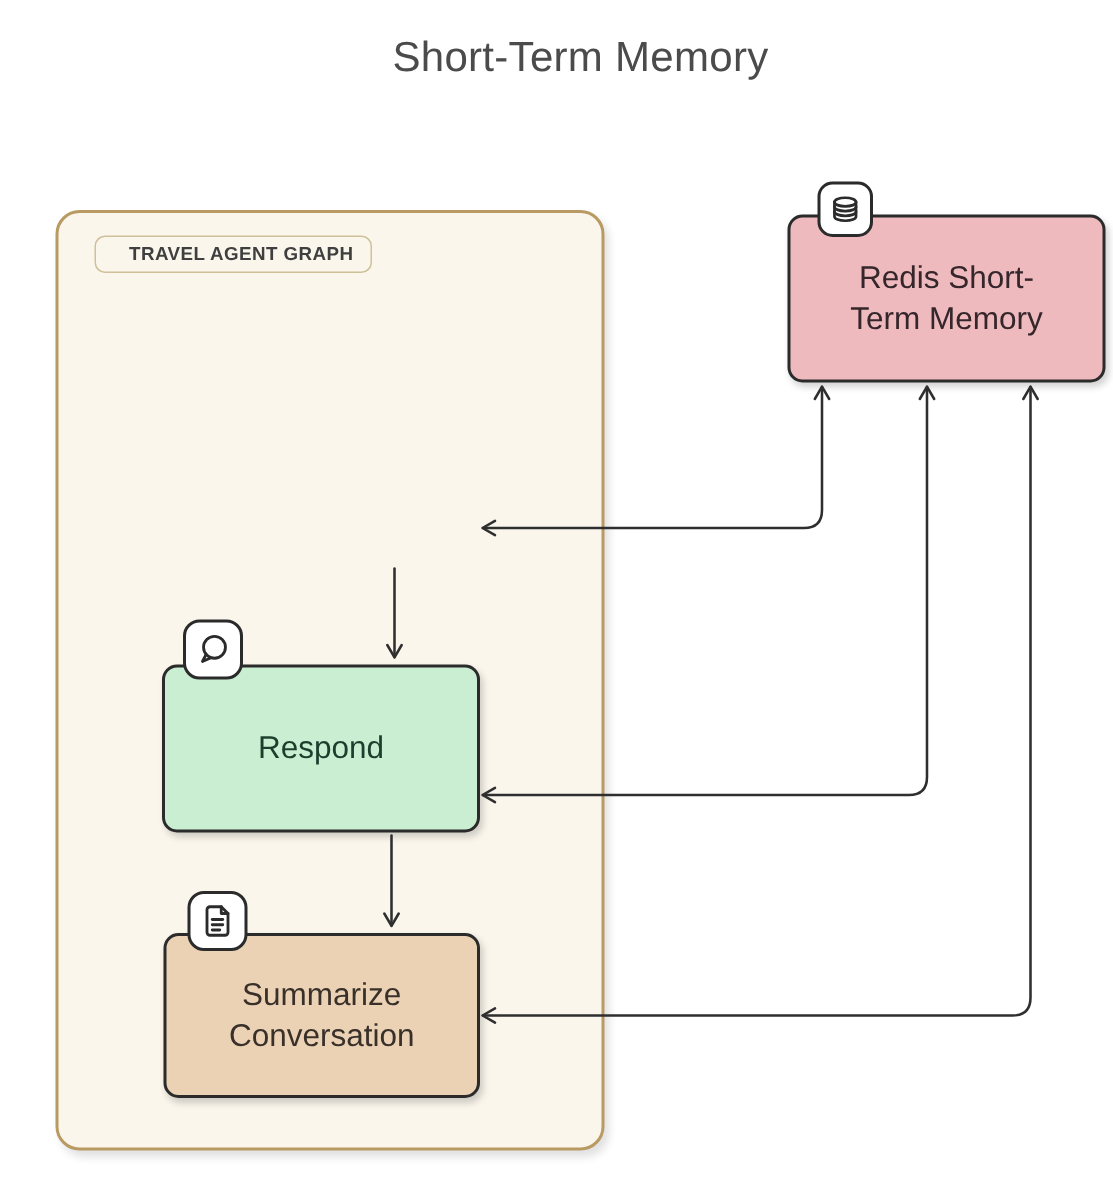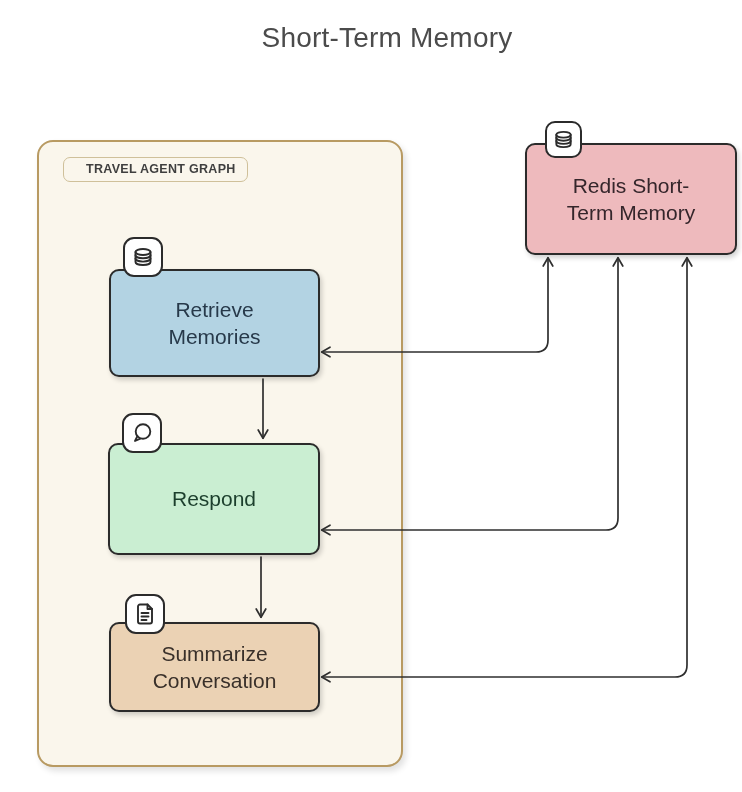--- a/index.html
+++ b/index.html
@@ -81,21 +81,21 @@
   }
   .badge svg {
     stroke: #2b2b2b;
     fill: none;
     stroke-width: 1.9;
     stroke-linecap: round;
     stroke-linejoin: round;
   }
   #node-retrieve   { left: 109px; top: 269px; width: 211px; height: 108px; }
   #node-respond    { left: 108px; top: 443px; width: 212px; height: 112px; }
-  #node-summarize  { left: 109px; top: 622px; width: 211px; height: 90px; }
+  #node-summarize  { left: 109px; top: 622px; width: 211px; height: 110px; }
   #node-redis      { left: 525px; top: 143px; width: 212px; height: 112px; }
   #badge-retrieve  { left: 12px; top: -34px; }
   #badge-respond   { left: 12px; top: -32px; }
   #badge-summarize { left: 14px; top: -30px; }
   #badge-redis     { left: 18px; top: -24px; width: 37px; height: 37px; border-radius: 10px; }
   .edges {
     position: absolute;
     left: 0; top: 0;
     width: 742px; height: 792px;
     z-index: 5;
@@ -125,32 +125,20 @@
         <ellipse cx="12" cy="7" rx="7.5" ry="3"></ellipse>
         <path d="M4.5 7 V17 C4.5 18.7 7.9 20 12 20 C16.1 20 19.5 18.7 19.5 17 V7"></path>
         <path d="M4.5 10.3 C4.5 12 7.9 13.3 12 13.3 C16.1 13.3 19.5 12 19.5 10.3"></path>
         <path d="M4.5 13.6 C4.5 15.3 7.9 16.6 12 16.6 C16.1 16.6 19.5 15.3 19.5 13.6"></path>
       </svg>
     </div>
     <span class="node-label">Redis Short-
 Term Memory</span>
   </div>
 
-  <div class="node" id="node-retrieve" style="background: rgb(179, 211, 227); color: rgb(39, 57, 74);">
-    <div class="badge" id="badge-retrieve">
-      <svg width="24" height="24" viewBox="0 0 24 24">
-        <ellipse cx="12" cy="7" rx="7.5" ry="3"></ellipse>
-        <path d="M4.5 7 V17 C4.5 18.7 7.9 20 12 20 C16.1 20 19.5 18.7 19.5 17 V7"></path>
-        <path d="M4.5 10.3 C4.5 12 7.9 13.3 12 13.3 C16.1 13.3 19.5 12 19.5 10.3"></path>
-        <path d="M4.5 13.6 C4.5 15.3 7.9 16.6 12 16.6 C16.1 16.6 19.5 15.3 19.5 13.6"></path>
-      </svg>
-    </div>
-    <span class="node-label">Retrieve
-Memories</span>
-  </div>
 
   <div class="node" id="node-respond" style="background: rgb(202, 238, 210); color: rgb(28, 63, 45);">
     <div class="badge" id="badge-respond">
       <svg width="24" height="24" viewBox="0 0 24 24">
         <circle cx="13" cy="10.5" r="7.3"></circle>
         <path d="M7.4 15.2 L5 20 L10.3 17.7"></path>
       </svg>
     </div>
     <span class="node-label">Respond</span>
   </div>

